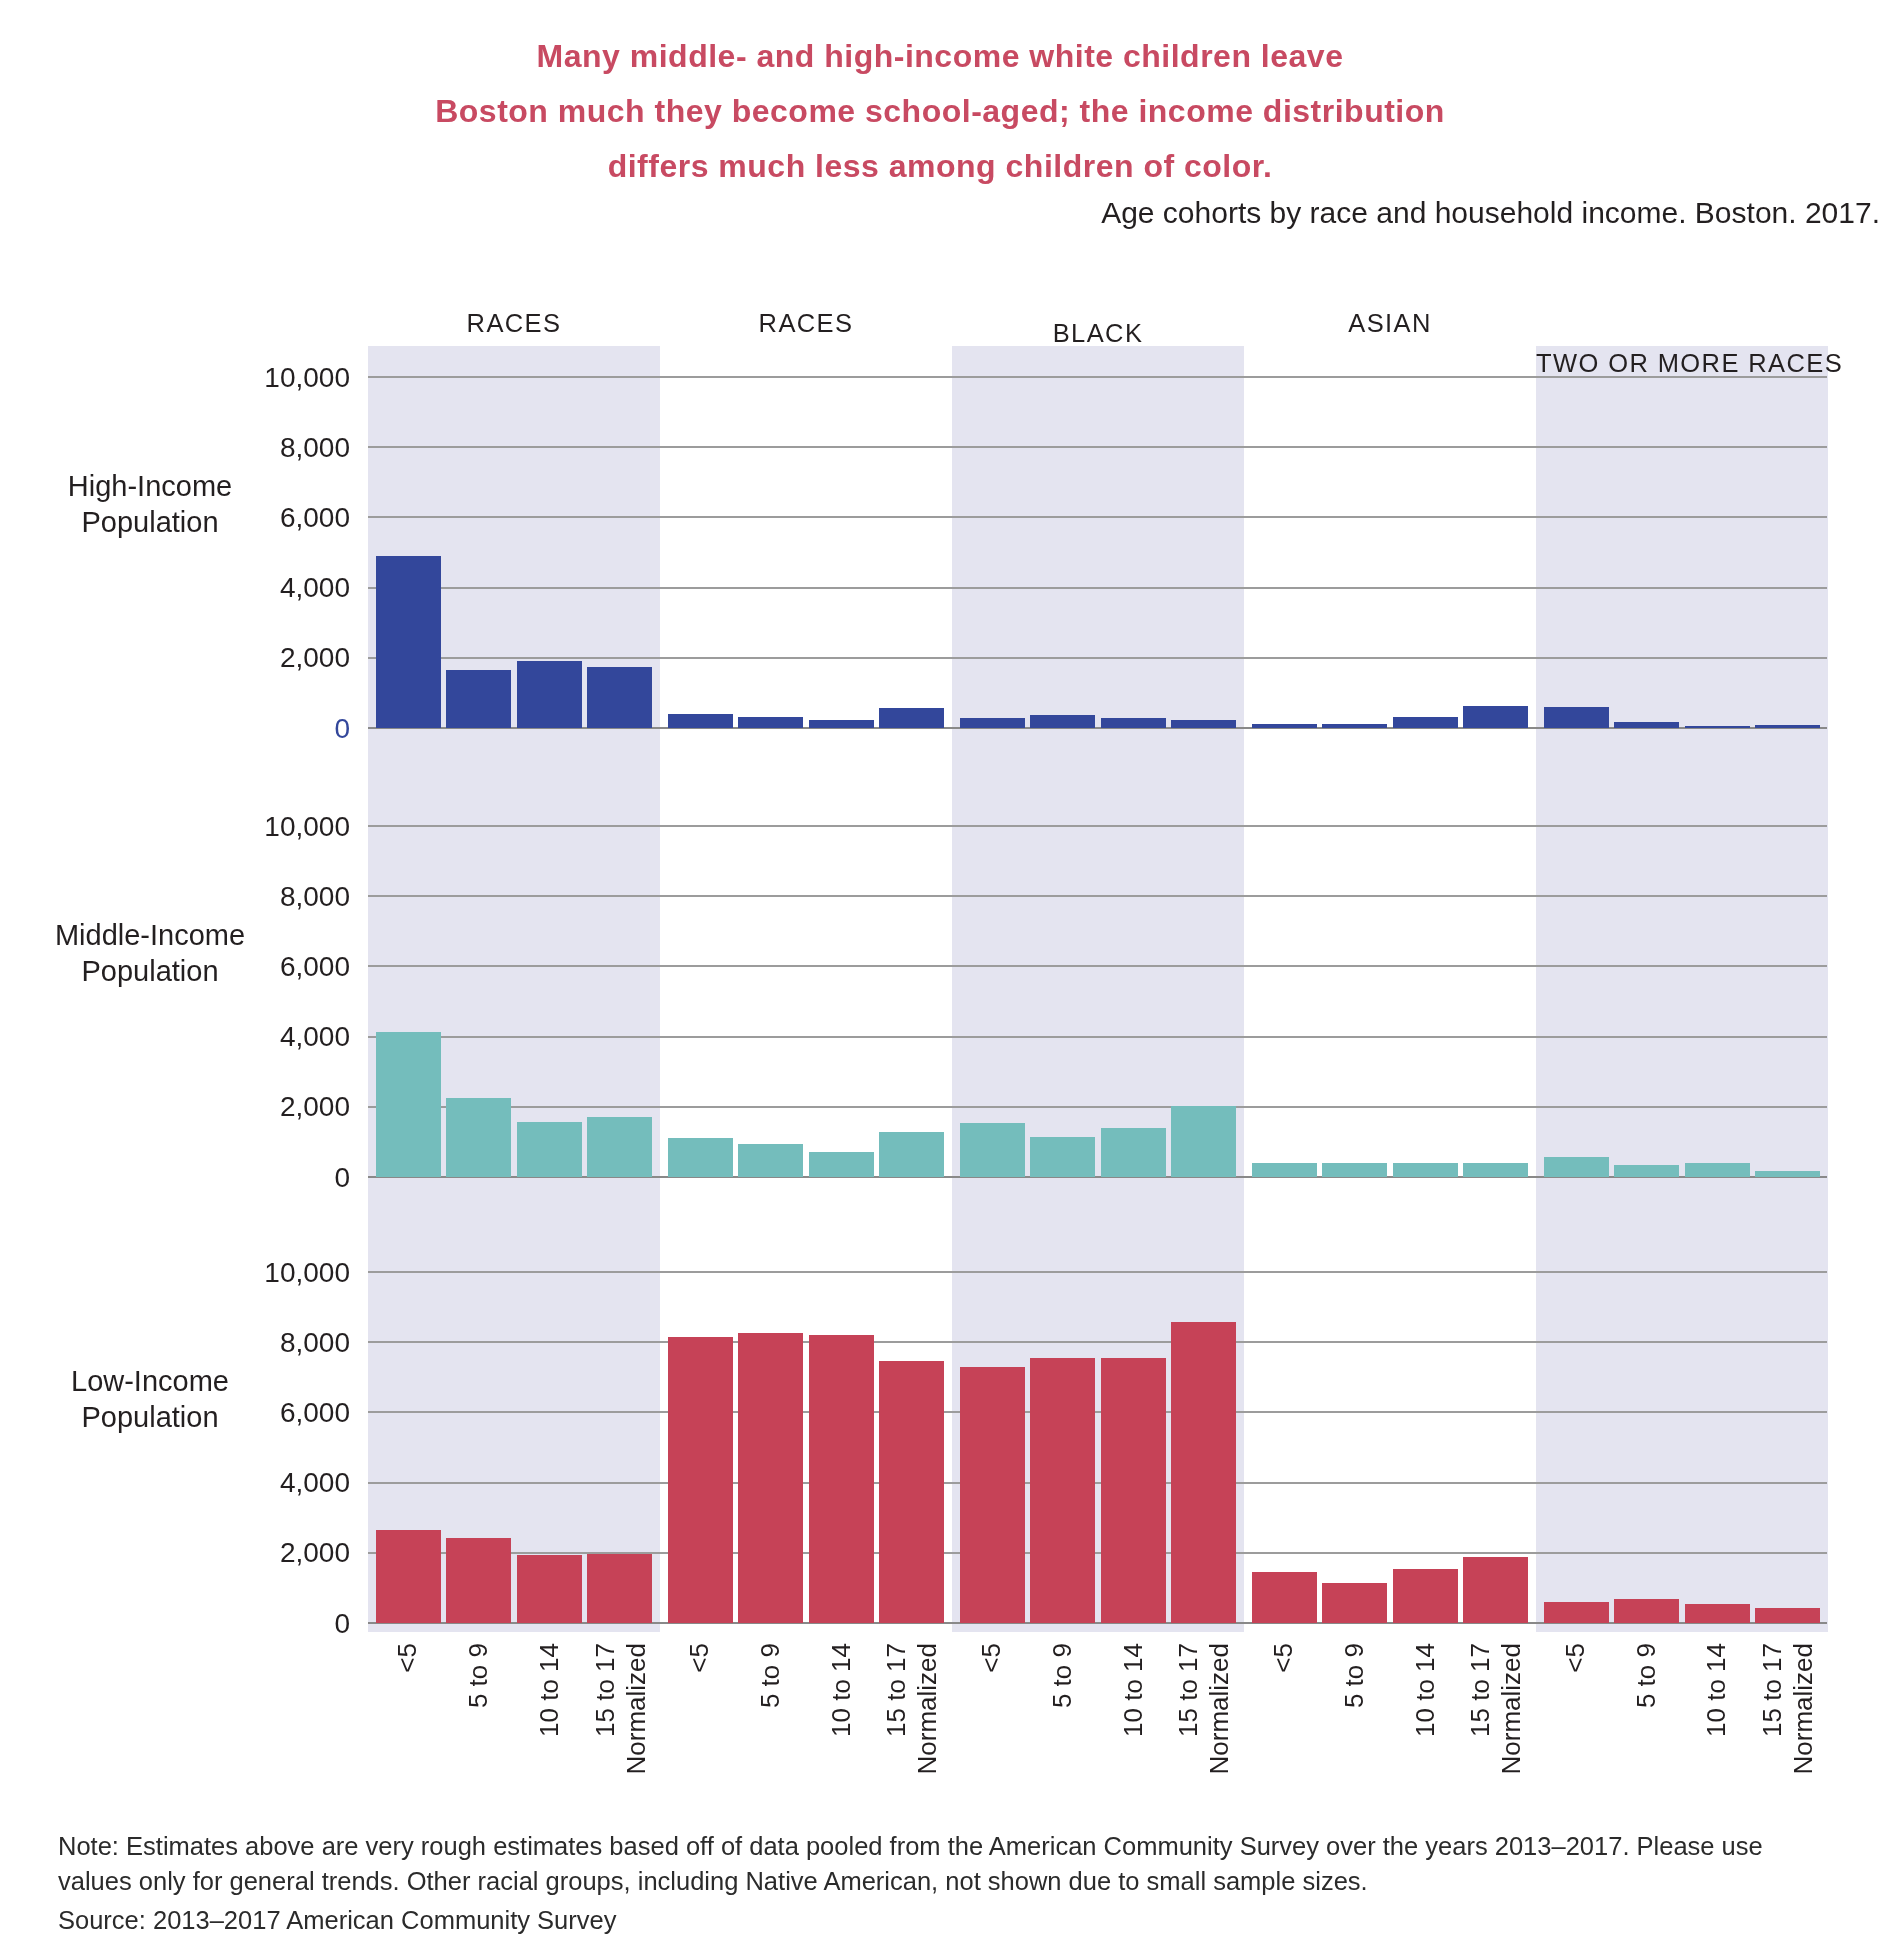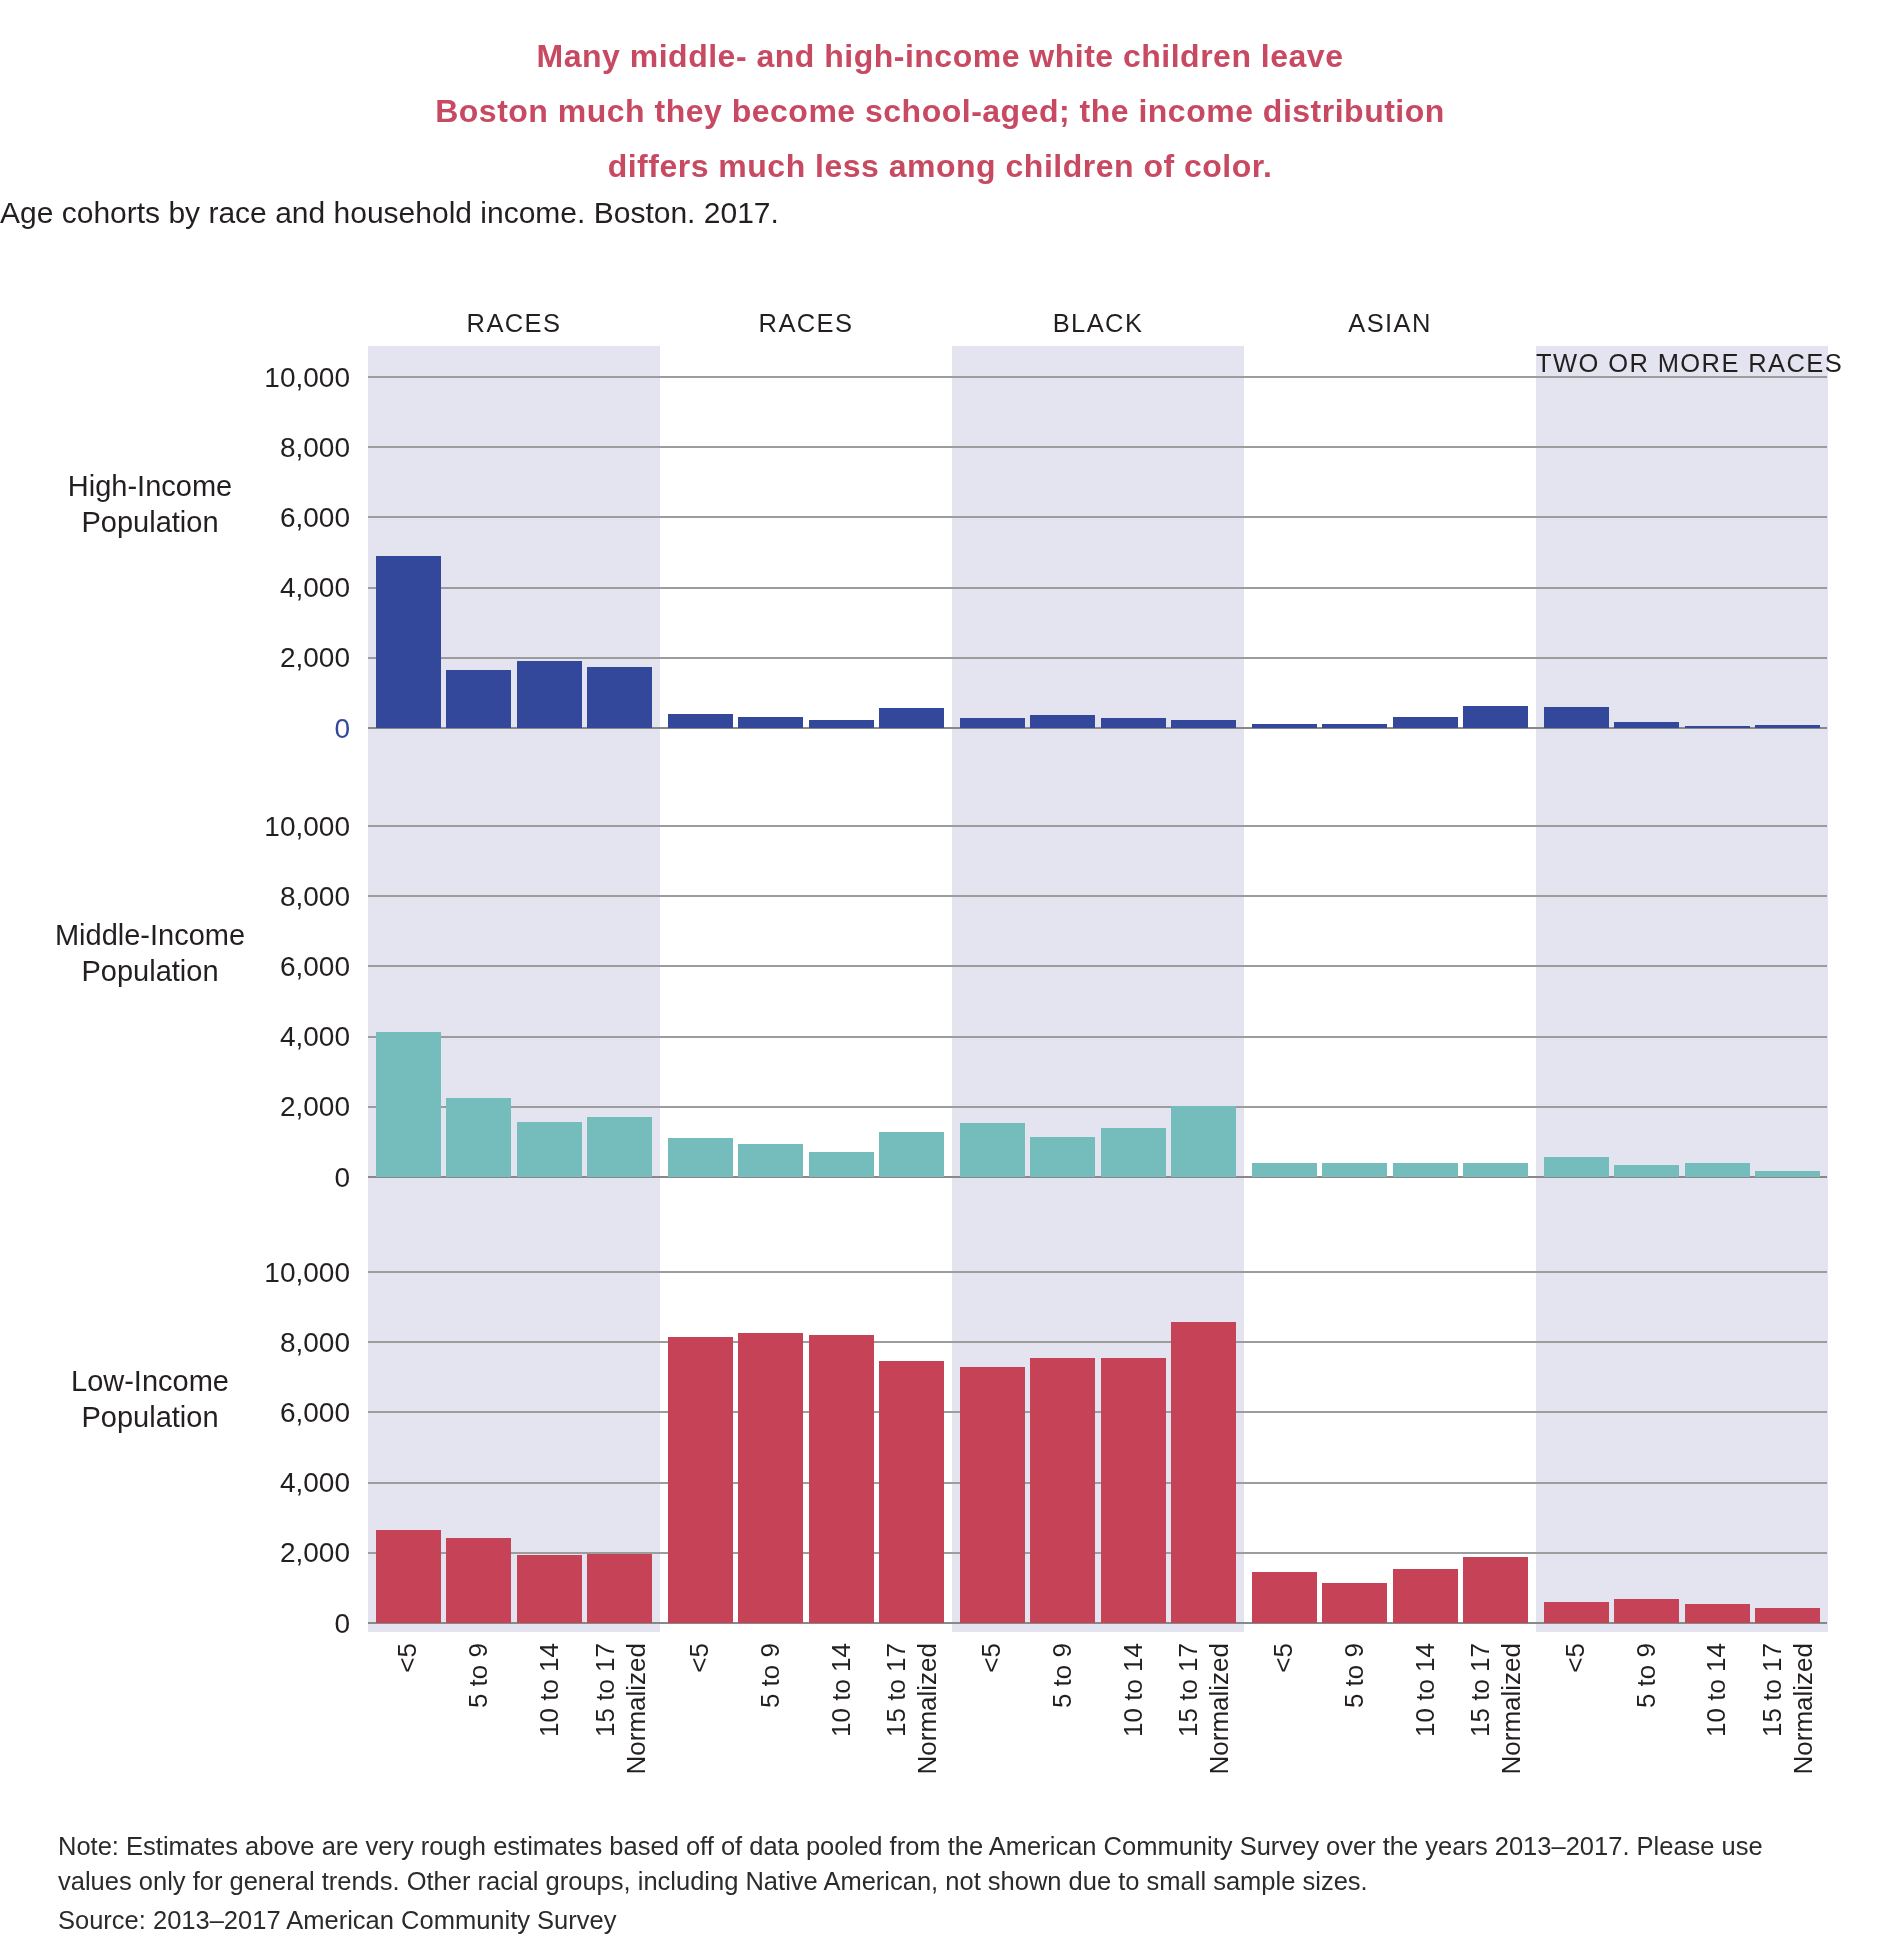--- a/index.html
+++ b/index.html
@@ -1,20 +1,20 @@
 <!DOCTYPE html>
 <html style="font-size:14.5px"><head>
 <meta charset="utf-8">
 <style>
   html,body{margin:0;padding:0;background:#ffffff;font-family:"Liberation Sans",sans-serif;color:#231F20;}
   .page{position:relative;width:1880px;height:1959px;background:#ffffff;overflow:hidden;}
 
   .title{position:absolute;top:7.3px;left:0;width:100%;text-align:center;
          font-size:32px;line-height:55px;font-weight:bold;color:#C84A62;letter-spacing:0.5px;}
-  .subtitle{position:absolute;top:196px;left:0;width:100%;text-align:left;font-size:30px;color:#231F20;}
+  .subtitle{position:absolute;top:196px;left:0;width:100%;text-align:right;font-size:30px;color:#231F20;}
 
   .band{position:absolute;top:346px;width:292px;height:1286px;}
   .band.shaded{background:#E4E4F0;}
 
   .col-header{position:absolute;top:309px;width:292px;text-align:center;font-size:25.5px;
               letter-spacing:1.4px;white-space:nowrap;color:#231F20;}
 
   .row{position:absolute;left:0;width:1880px;height:351px;}
   .gridline{position:absolute;left:368px;width:1459px;height:1.8px;background:#9C9C9C;}
   .gridline.baseline{background:#898989;}
@@ -46,21 +46,21 @@
       <div>
         <div class="band shaded" style="left: 368px;"></div>
         <div class="band" style="left: 660px;"></div>
         <div class="band shaded" style="left: 952px;"></div>
         <div class="band" style="left: 1244px;"></div>
         <div class="band shaded" style="left: 1536px;"></div>
       </div>
       <div>
         <div class="col-header" style="left: 368px;">RACES</div>
         <div class="col-header" style="left: 660px;">RACES</div>
-        <div class="col-header" style="left: 952px;">BLACK</div>
+        <div class="col-header" style="left: 952px; margin-top: 10px;">BLACK</div>
         <div class="col-header" style="left: 1244px;">ASIAN</div>
         <div class="col-header" style="left: 1536px; margin-top: 40px;">TWO OR MORE RACES</div>
       </div>
       <div class="row" style="top: 377px;">
         <div class="gridline" style="top: -0.9px;"></div>
         <div class="ytick" style="top: -16.4px;">10,000</div>
         <div class="gridline" style="top: 69px;"></div>
         <div class="ytick" style="top: 54px;">8,000</div>
         <div class="gridline" style="top: 139px;"></div>
         <div class="ytick" style="top: 124px;">6,000</div>

